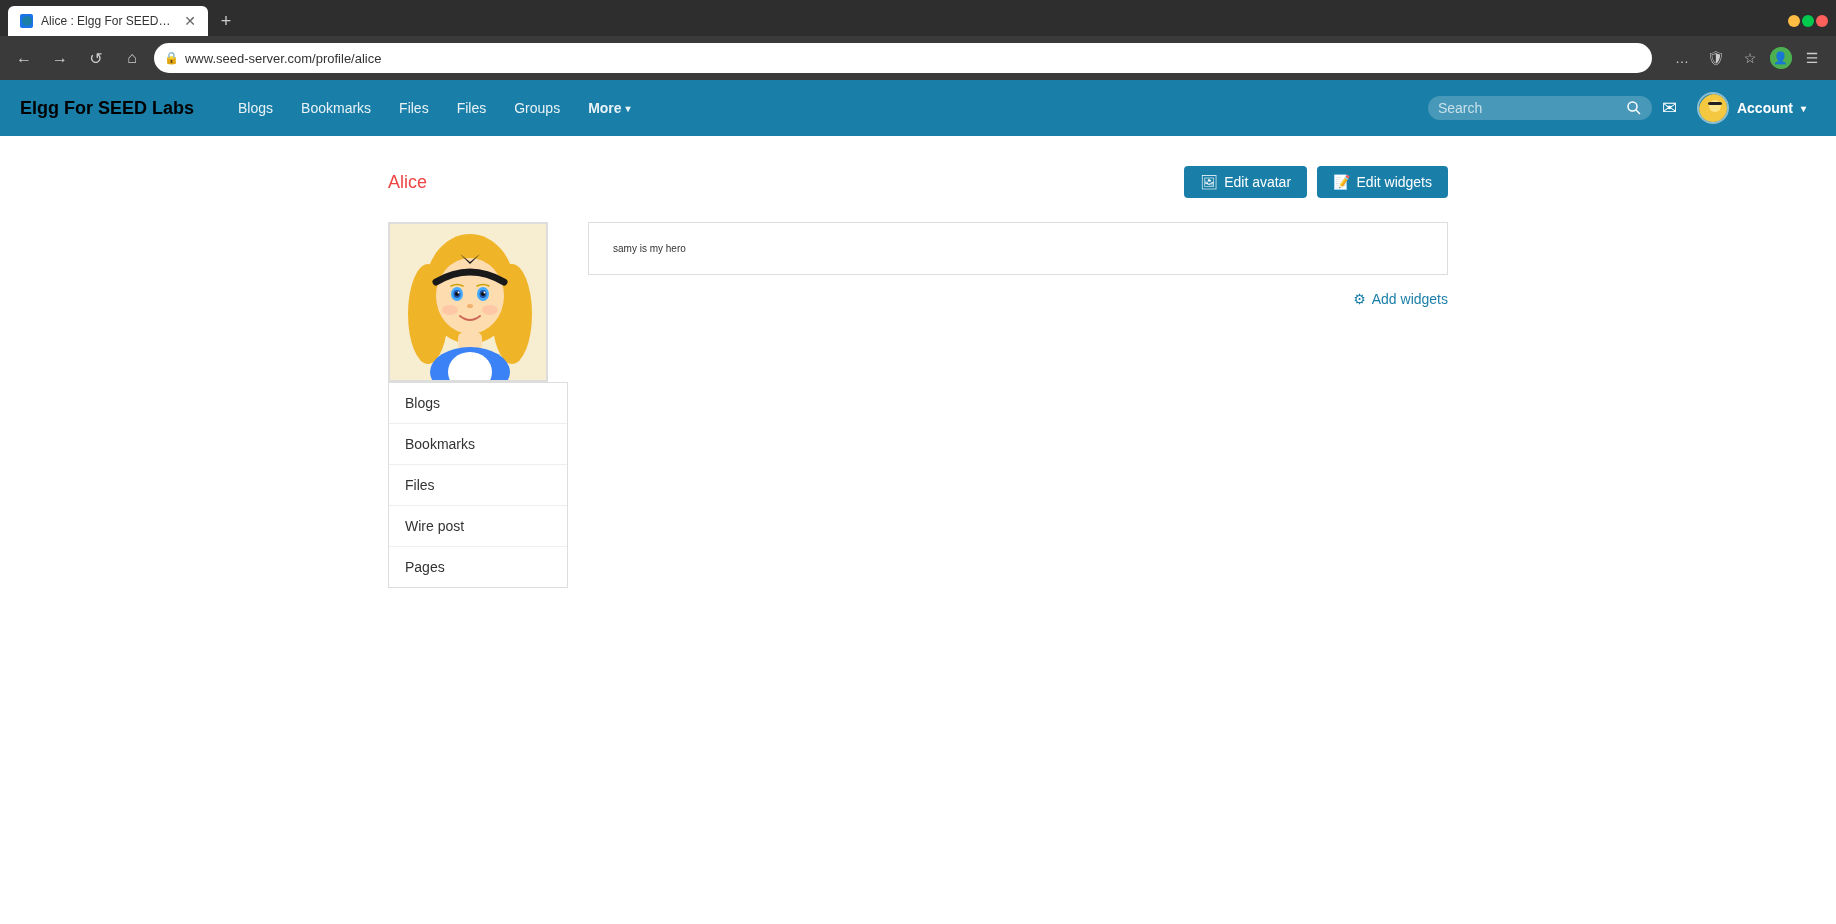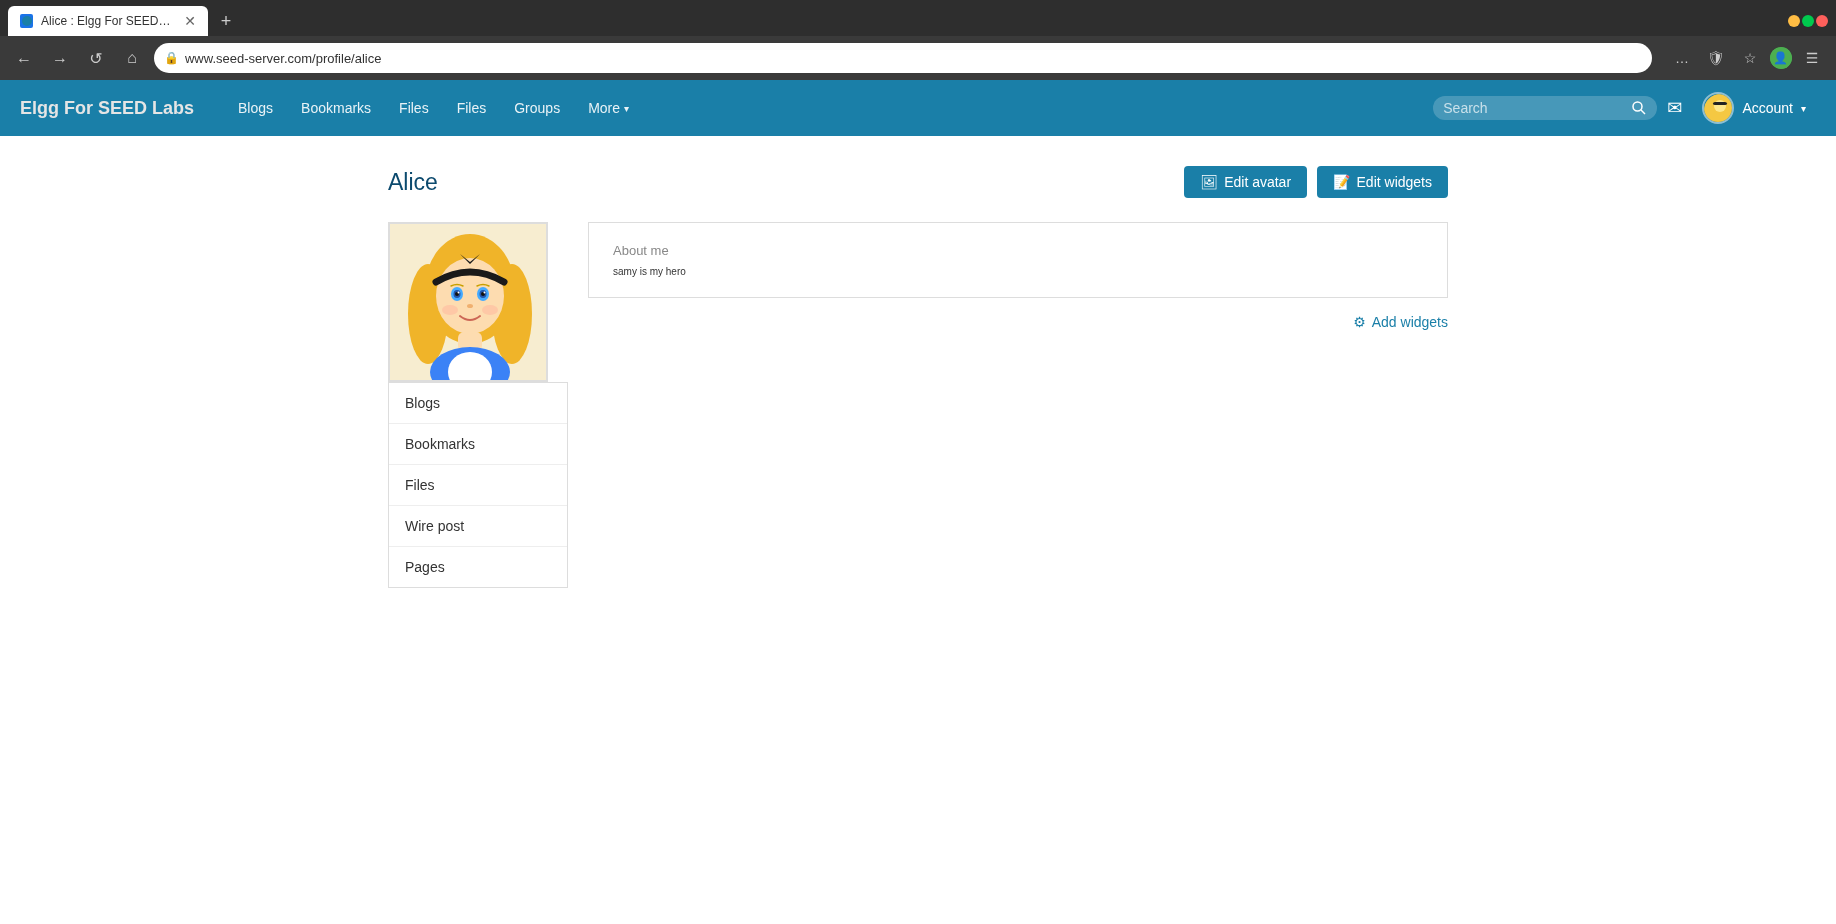--- a/index.html
+++ b/index.html
@@ -24,37 +24,37 @@
     .nav-btn:disabled { color: #666; cursor: default; }
     .address-bar { flex: 1; background: #fff; border-radius: 20px; height: 30px; display: flex; align-items: center; padding: 0 10px; gap: 6px; font-size: 13px; }
     .address-bar .lock-icon { color: #666; font-size: 12px; }
     .address-bar .url-text { color: #333; flex: 1; }
     .toolbar-right { display: flex; align-items: center; gap: 6px; margin-left: 8px; }
     .toolbar-icon { background: none; border: none; color: #ccc; cursor: pointer; font-size: 14px; width: 28px; height: 28px; display: flex; align-items: center; justify-content: center; border-radius: 50%; }
     .profile-icon-small { width: 22px; height: 22px; border-radius: 50%; background: #4caf50; display: flex; align-items: center; justify-content: center; overflow: hidden; }
 
     
     .site-nav { background: #1a7fa8; color: #fff; height: 56px; display: flex; align-items: center; padding: 0 20px; gap: 0; }
-    .site-logo { font-weight: bold; font-size: 18px; color: #e5e5e5; text-decoration: none; margin-right: 30px; white-space: nowrap; }
+    .site-logo { font-weight: bold; font-size: 18px; color: #000000; text-decoration: none; margin-right: 30px; white-space: nowrap; }
     .nav-links { display: flex; align-items: center; gap: 0; flex: 1; }
     .nav-link { color: rgba(255,255,255,0.9); text-decoration: none; padding: 0 14px; font-size: 14px; height: 56px; display: flex; align-items: center; cursor: pointer; }
-    .nav-more { display: flex; align-items: center; gap: 4px; }
+    .nav-more { display: flex; align-items: center; gap: 4px; font-weight: bold; }
     .dropdown-arrow { font-size: 10px; }
     .nav-search { display: flex; align-items: center; background: rgba(255,255,255,0.2); border-radius: 12px; padding: 4px 10px; gap: 8px; }
     .nav-search input { background: none; border: none; outline: none; color: #fff; font-size: 14px; width: 180px; }
     .nav-search input::placeholder { color: rgba(255,255,255,0.7); }
     .search-icon-btn { background: none; border: none; color: #fff; cursor: pointer; font-size: 16px; display: flex; align-items: center; }
     .nav-mail { color: #fff; font-size: 18px; cursor: pointer; padding: 0 10px; }
-    .nav-account { display: flex; align-items: center; gap: 8px; cursor: pointer; padding: 0 10px; color: #fff; font-size: 14px; }
+    .nav-account { display: flex; align-items: center; gap: 8px; cursor: pointer; padding: 0 10px; color: #fff; font-size: 14px; font-weight: bold; }
     .nav-avatar { width: 32px; height: 32px; border-radius: 50%; overflow: hidden; border: 2px solid rgba(255,255,255,0.5); }
 
     
     .main-content { max-width: 1100px; margin: 30px auto; padding: 0 20px; }
     .page-header { display: flex; align-items: center; justify-content: space-between; margin-bottom: 24px; }
-    .page-title { font-size: 23px; font-weight: normal; color: #0c4a6e; }
+    .page-title { font-size: 18px; font-weight: normal; color: #ef4444; }
     .header-actions { display: flex; gap: 10px; }
     .btn-primary { background: #1a7fa8; color: #fff; border: none; padding: 8px 16px; border-radius: 4px; cursor: pointer; font-size: 14px; display: flex; align-items: center; gap: 6px; }
     .btn-icon { font-size: 14px; }
 
     
     .content-layout { display: flex; gap: 20px; }
 
     
     .left-sidebar { width: 180px; flex-shrink: 0; }
     .profile-avatar { width: 160px; height: 160px; border: 2px solid #ddd; background: #f5f5f5; overflow: hidden; margin-bottom: 0; }
@@ -227,21 +227,20 @@
         <div class="sidebar-menu-item">Blogs</div>
         <div class="sidebar-menu-item">Bookmarks</div>
         <div class="sidebar-menu-item">Files</div>
         <div class="sidebar-menu-item">Wire post</div>
         <div class="sidebar-menu-item">Pages</div>
       </div>
     </div>
 
     <div class="main-area">
       <div class="about-box">
-        <div class="about-label">About me</div>
         <div class="about-text">samy is my hero</div>
       </div>
       <div class="add-widgets">
         <a class="add-widgets-link">
           <span class="gear-icon">⚙</span>
           <span>Add widgets</span>
         </a>
       </div>
     </div>
   </div>

